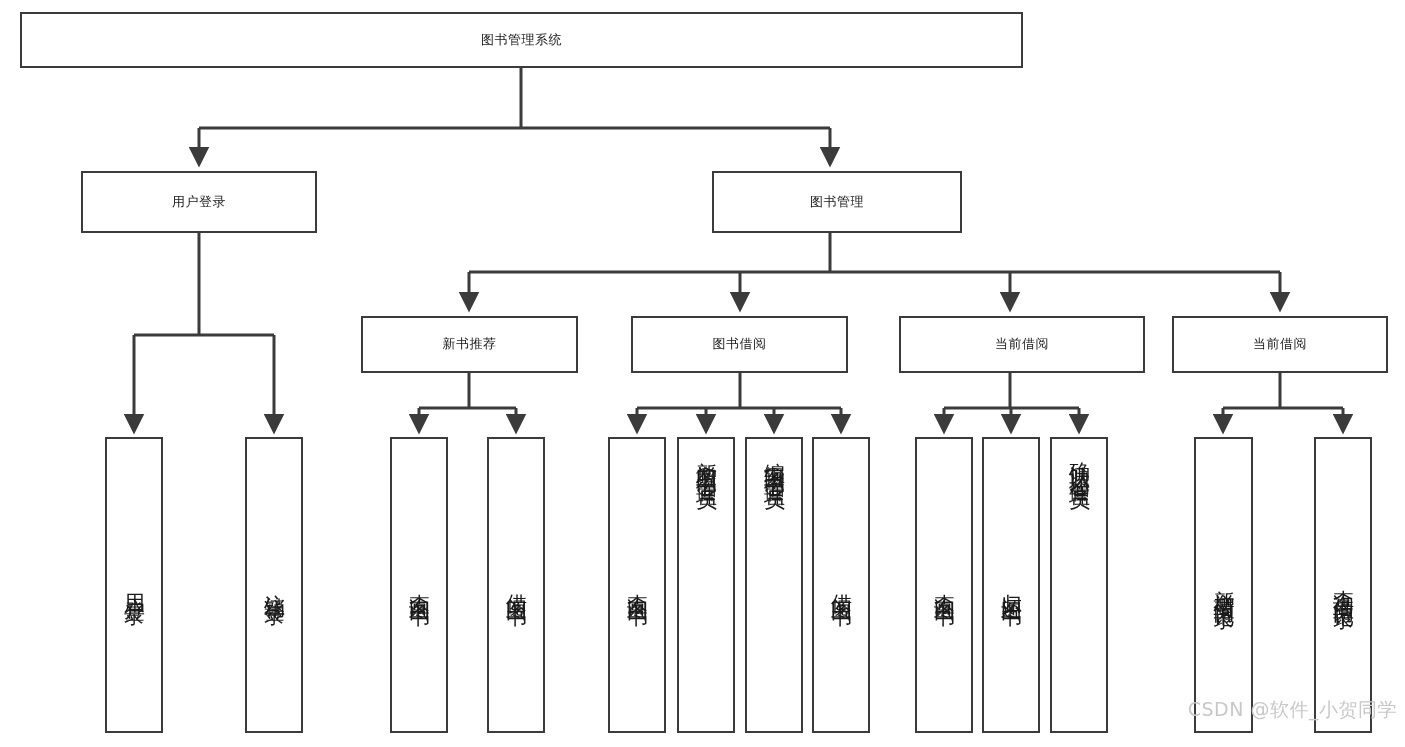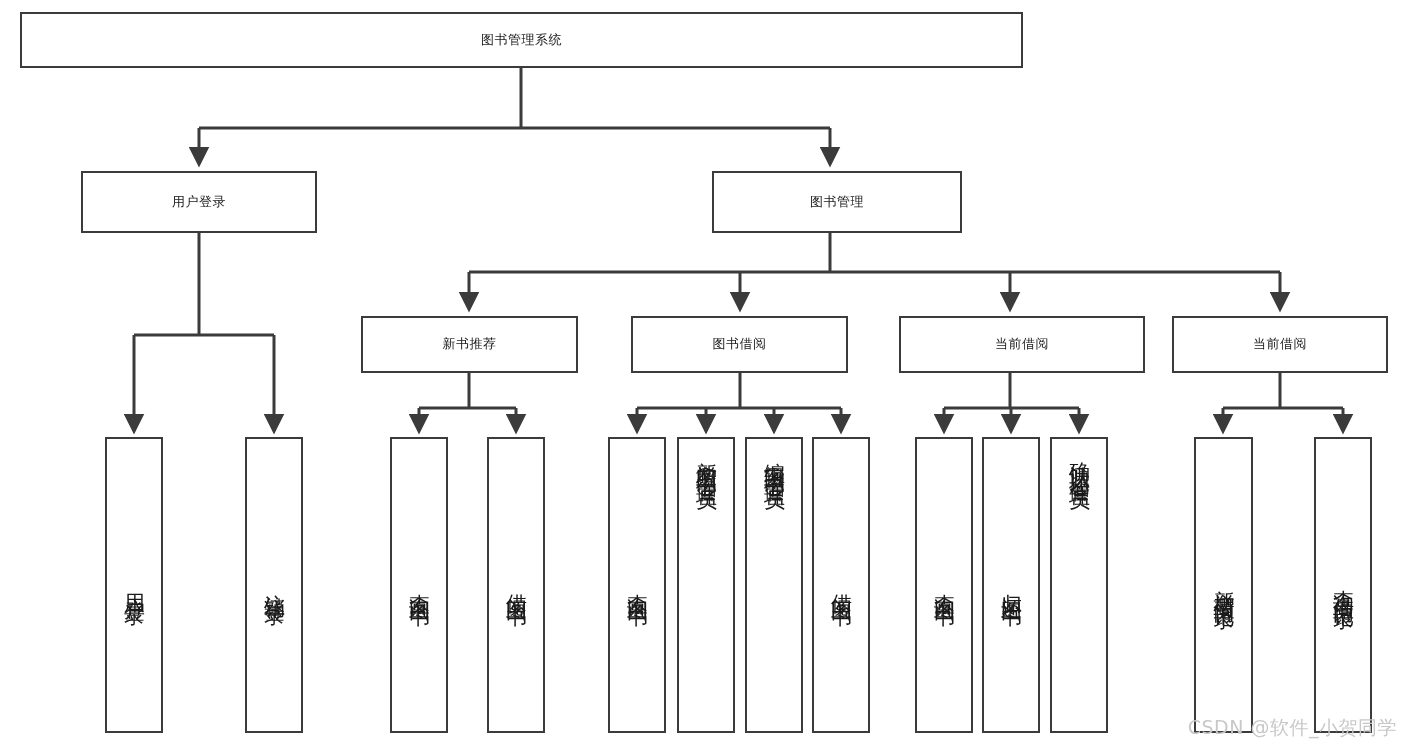--- a/index.html
+++ b/index.html
@@ -50,21 +50,21 @@
     letter-spacing: 4px;
     line-height: 1;
     white-space: nowrap;
   }
   .node.leaf.center-v {
     align-items: center;
   }
   .watermark {
     position: absolute;
     right: 8px;
-    bottom: 6px;
+    bottom: 24px;
     font-size: 19px;
     color: #c8c8c8;
     letter-spacing: 0.5px;
     white-space: nowrap;
     pointer-events: none;
   }
 </style>
 </head>
 <body>
 

